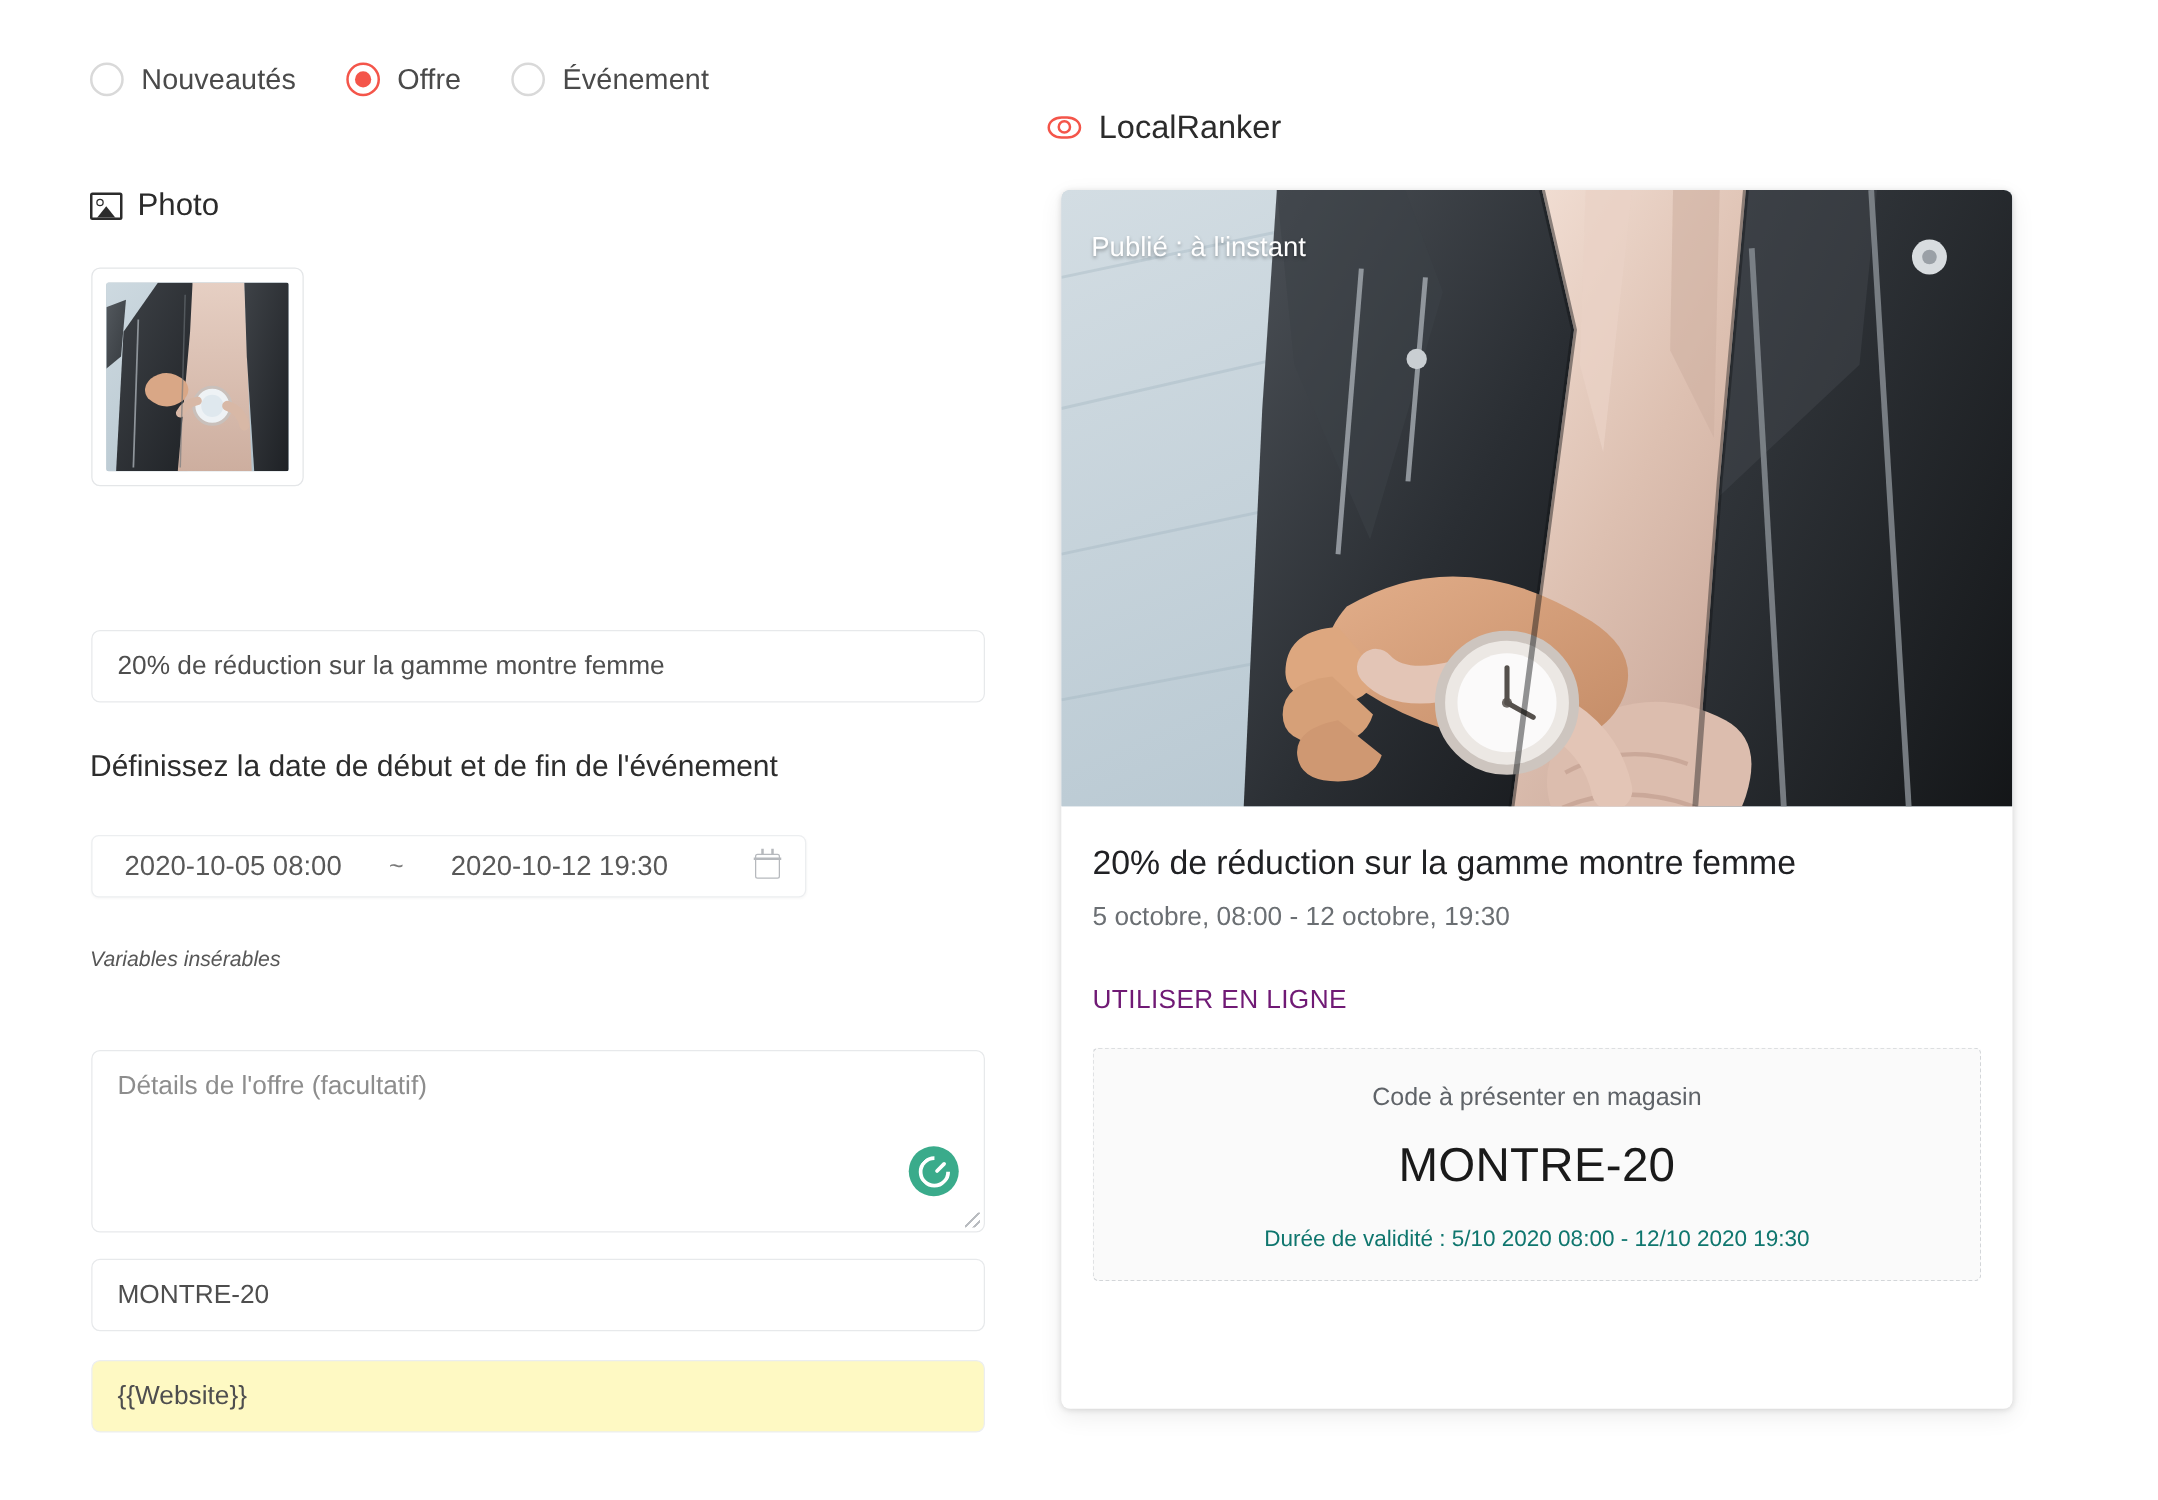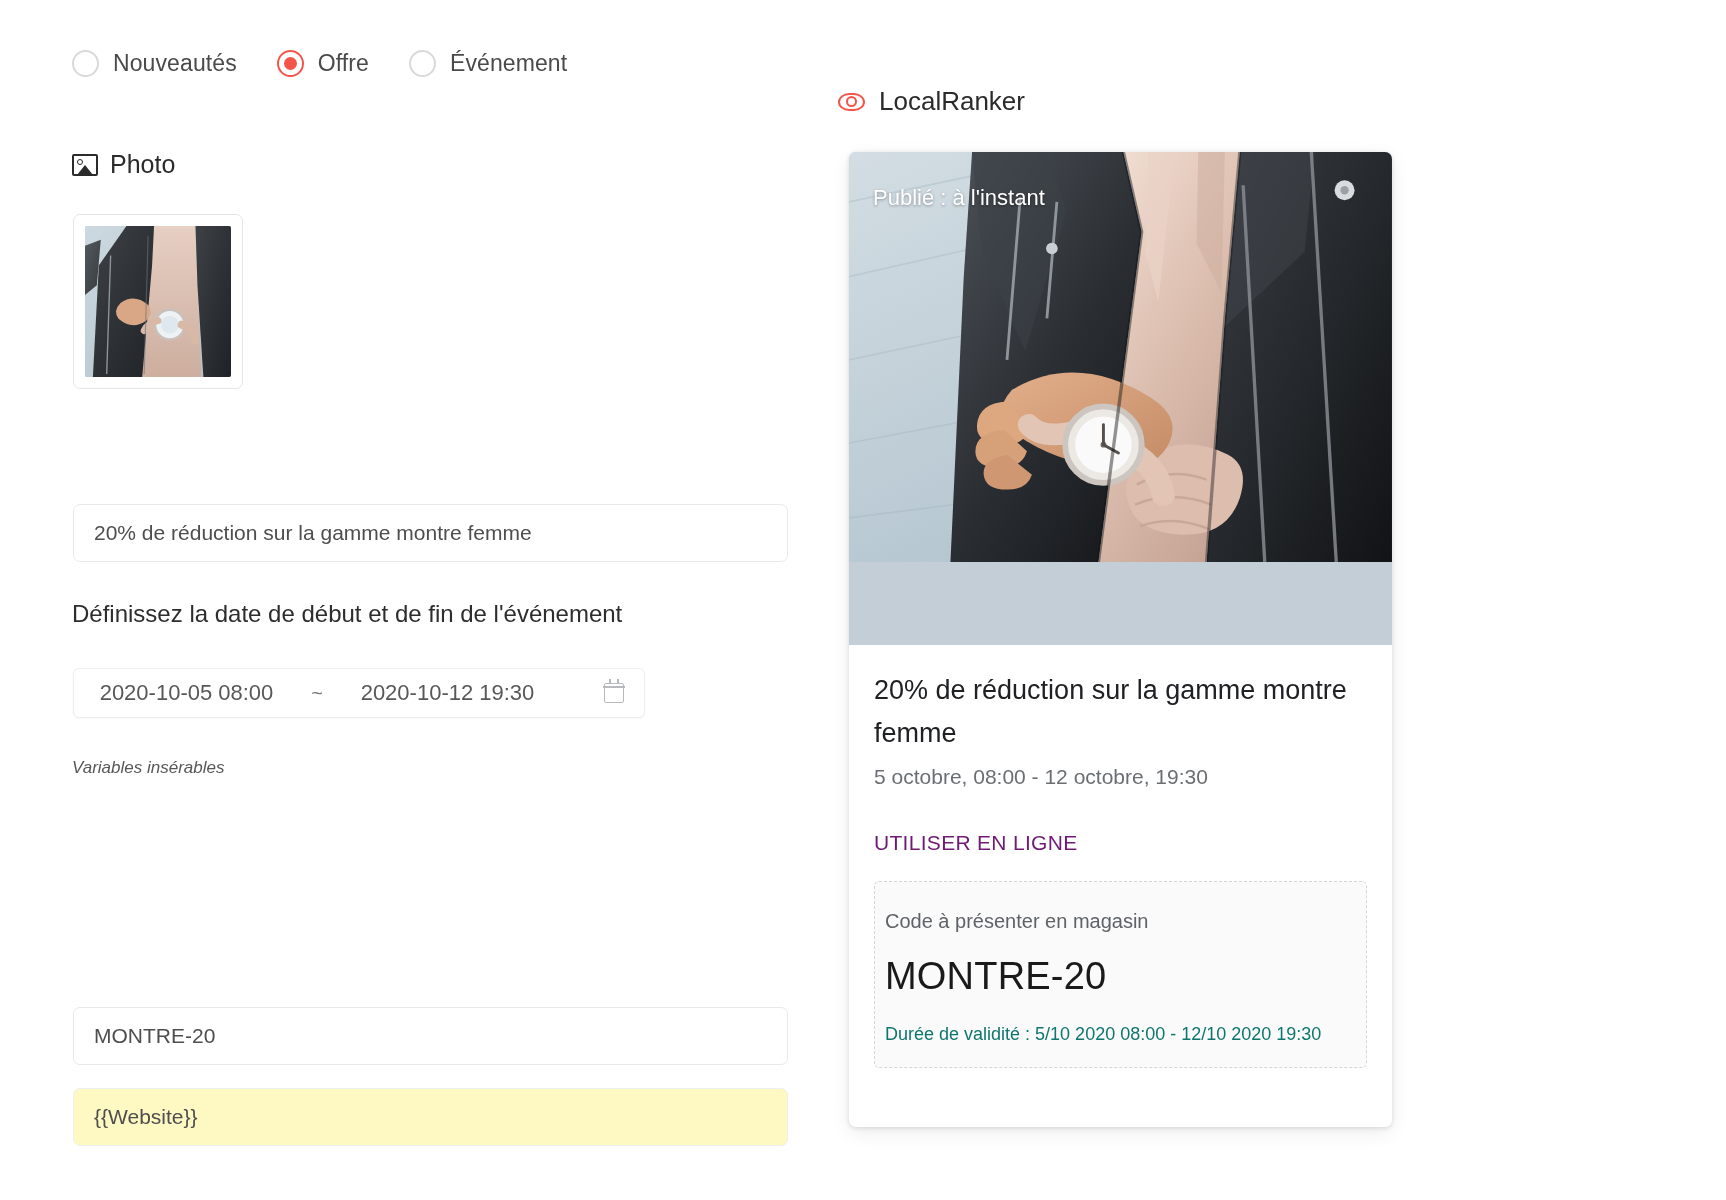--- a/index.html
+++ b/index.html
@@ -293,21 +293,21 @@
     border: 2.2px solid #f4554a;
   }
   .brand-name {
     font-size: 26px;
     color: #2b2b2b;
   }
 
   .preview-card {
     position: absolute;
     left: 849px; top: 110px;
-    width: 543px;
+    width: 761px;
     height: 975px;
     background: #fff;
     border-radius: 7px;
     box-shadow: 0 1px 5px rgba(0,0,0,0.13), 0 6px 20px rgba(0,0,0,0.07);
     overflow: hidden;
   }
   .card-hero {
     position: relative;
     width: 100%;
     height: 493px;
@@ -342,21 +342,21 @@
     color: #701a75;
     letter-spacing: 0.3px;
     cursor: pointer;
   }
   .code-box {
     margin: 26px 0 0 0;
     border: 1px dashed #d3d6d9;
     border-radius: 5px;
     background: #fafafa;
     padding: 28px 10px 22px 10px;
-    text-align: left;
+    text-align: center;
   }
   .code-caption {
     font-size: 20px;
     color: #5f6368;
   }
   .code-value {
     font-size: 38px;
     color: #1a1a1a;
     margin: 22px 0 26px 0;
     letter-spacing: 0.2px;
@@ -437,20 +437,27 @@
 
     <div class="daterange">
       <span class="dr-field">2020-10-05 08:00</span>
       <span class="dr-sep">~</span>
       <span class="dr-field">2020-10-12 19:30</span>
       <span class="cal-icon"></span>
     </div>
 
     <div class="vars-label">Variables insérables</div>
 
+    <div class="textarea-box">
+      <span class="ta-placeholder">Détails de l'offre (facultatif)</span>
+      <span class="grammarly">
+          <span class="ring"></span>
+        </span>
+      <span class="resize-grip"></span>
+    </div>
 
     <div class="text-input" id="code-input">
       <span>MONTRE-20</span>
     </div>
 
     <div class="text-input" id="website-input">
       <span>{{Website}}</span>
     </div>
   </div>
 

